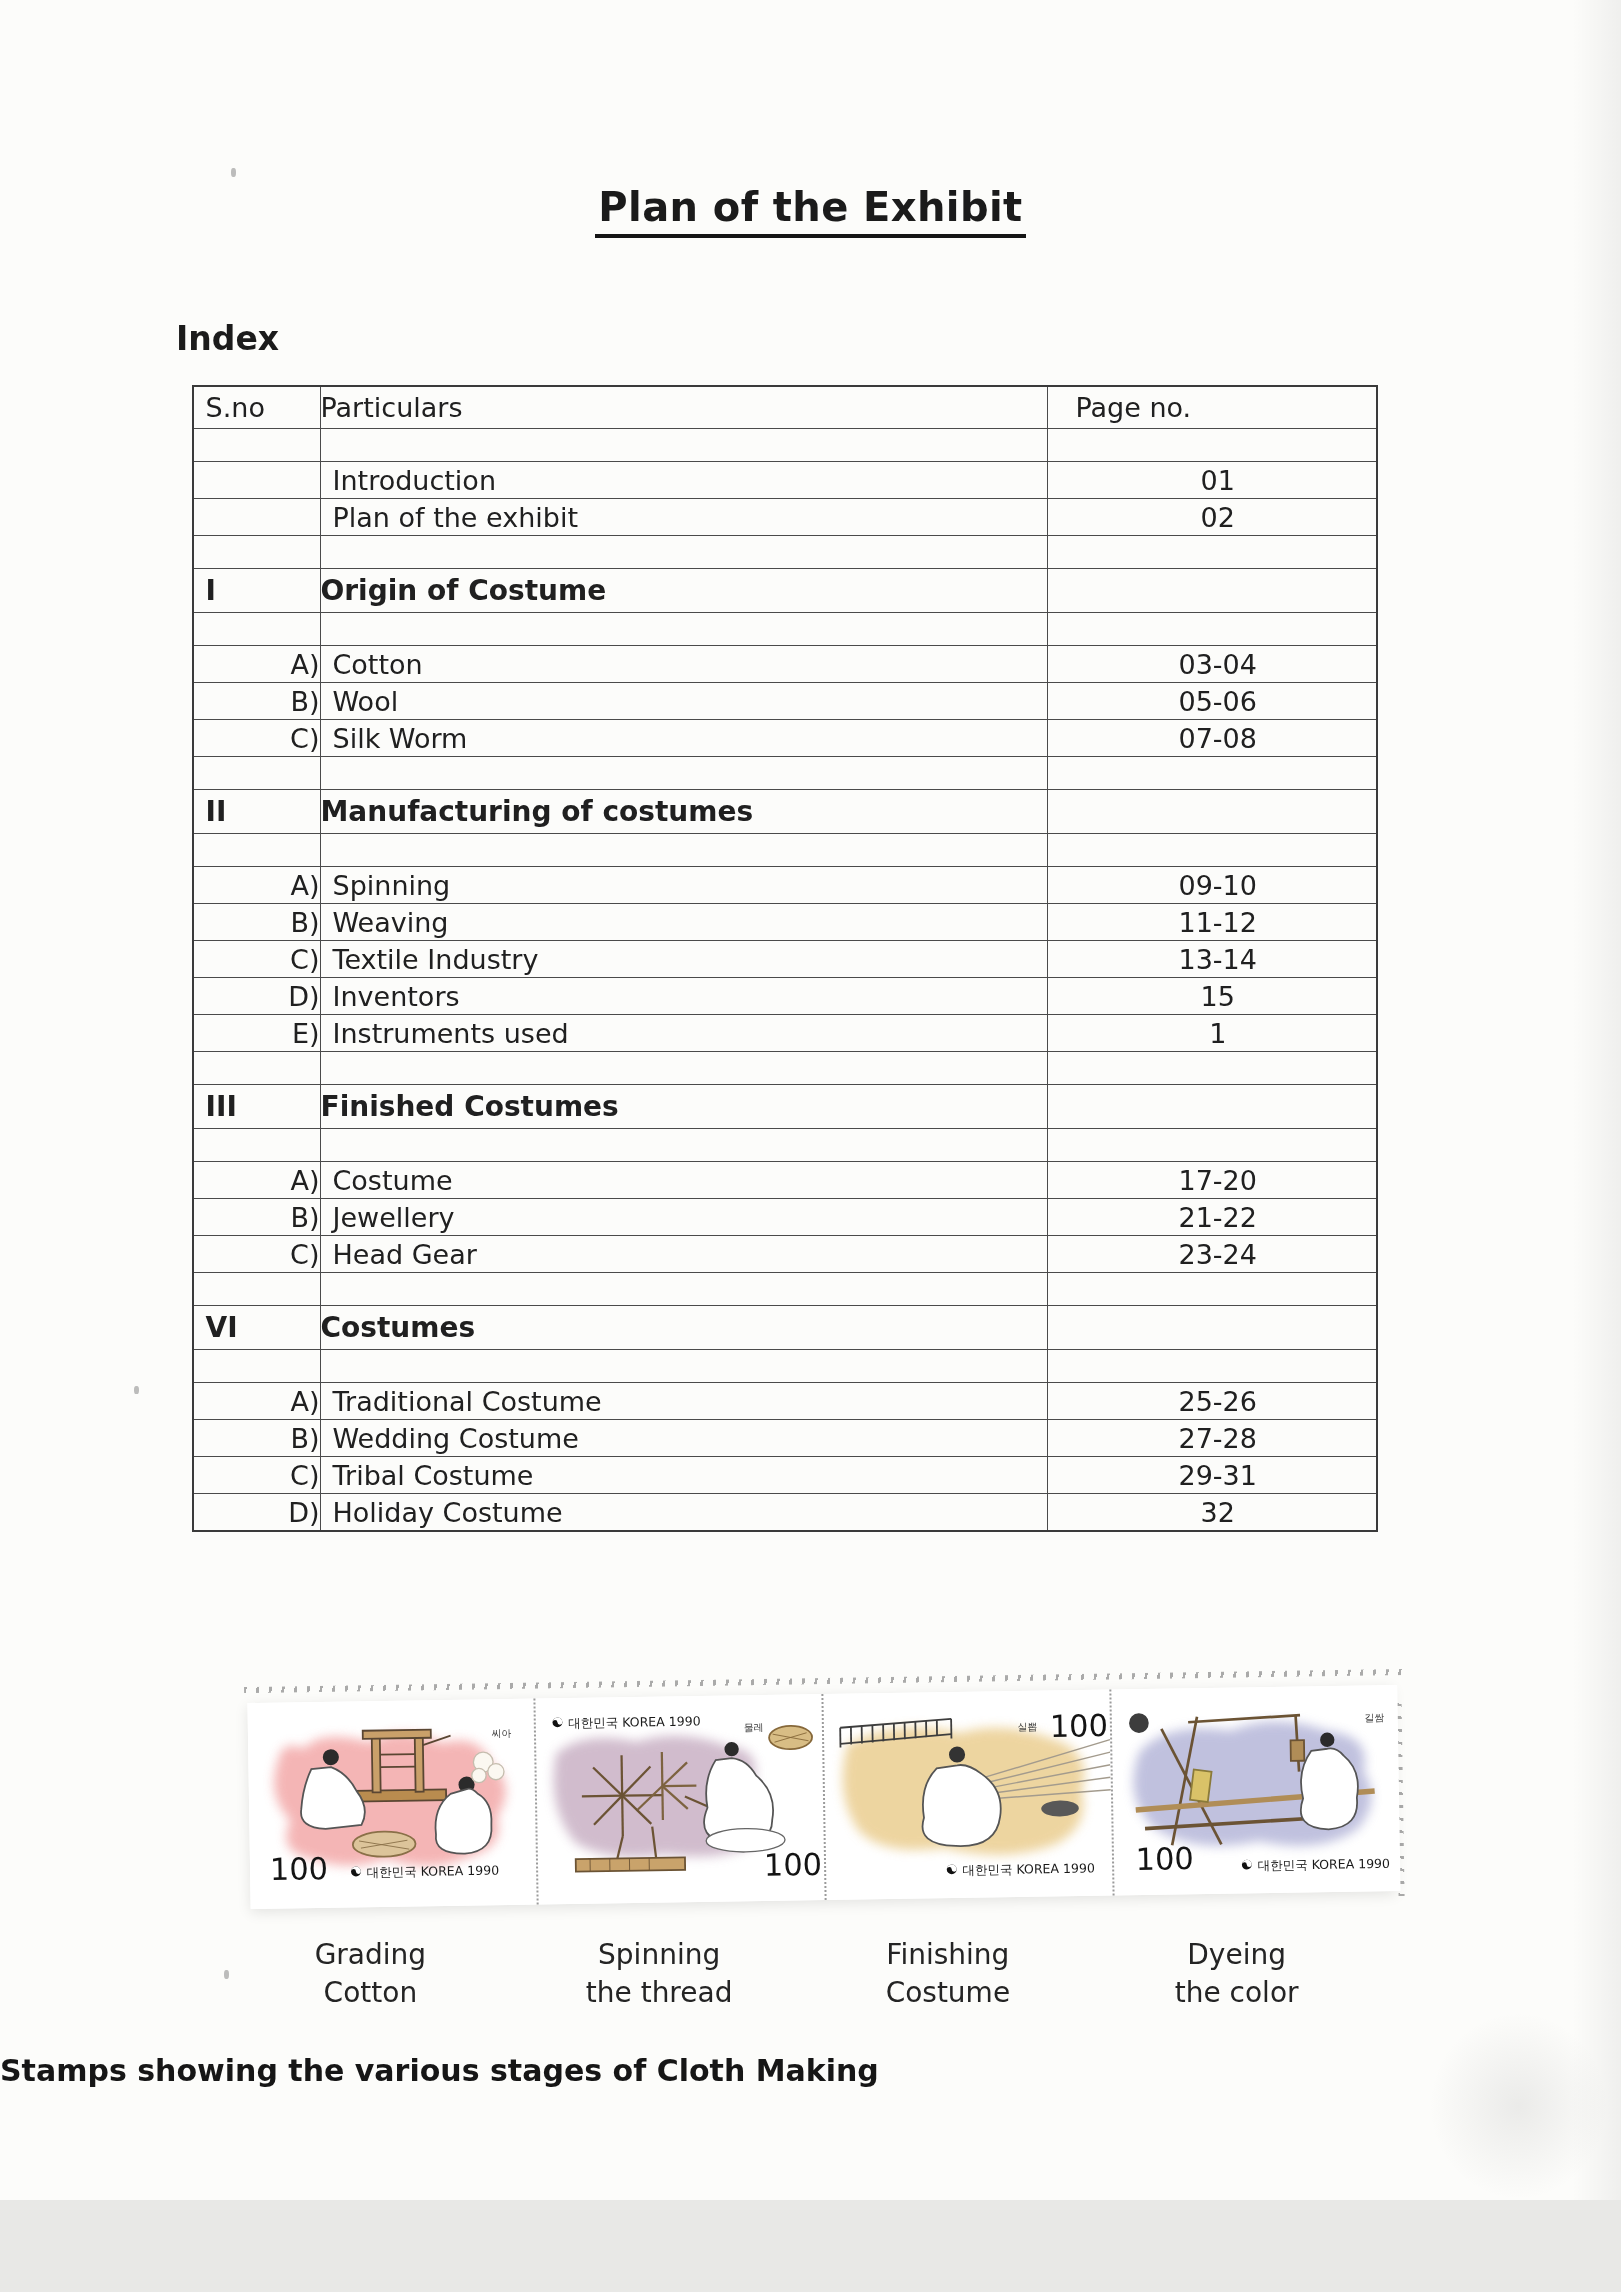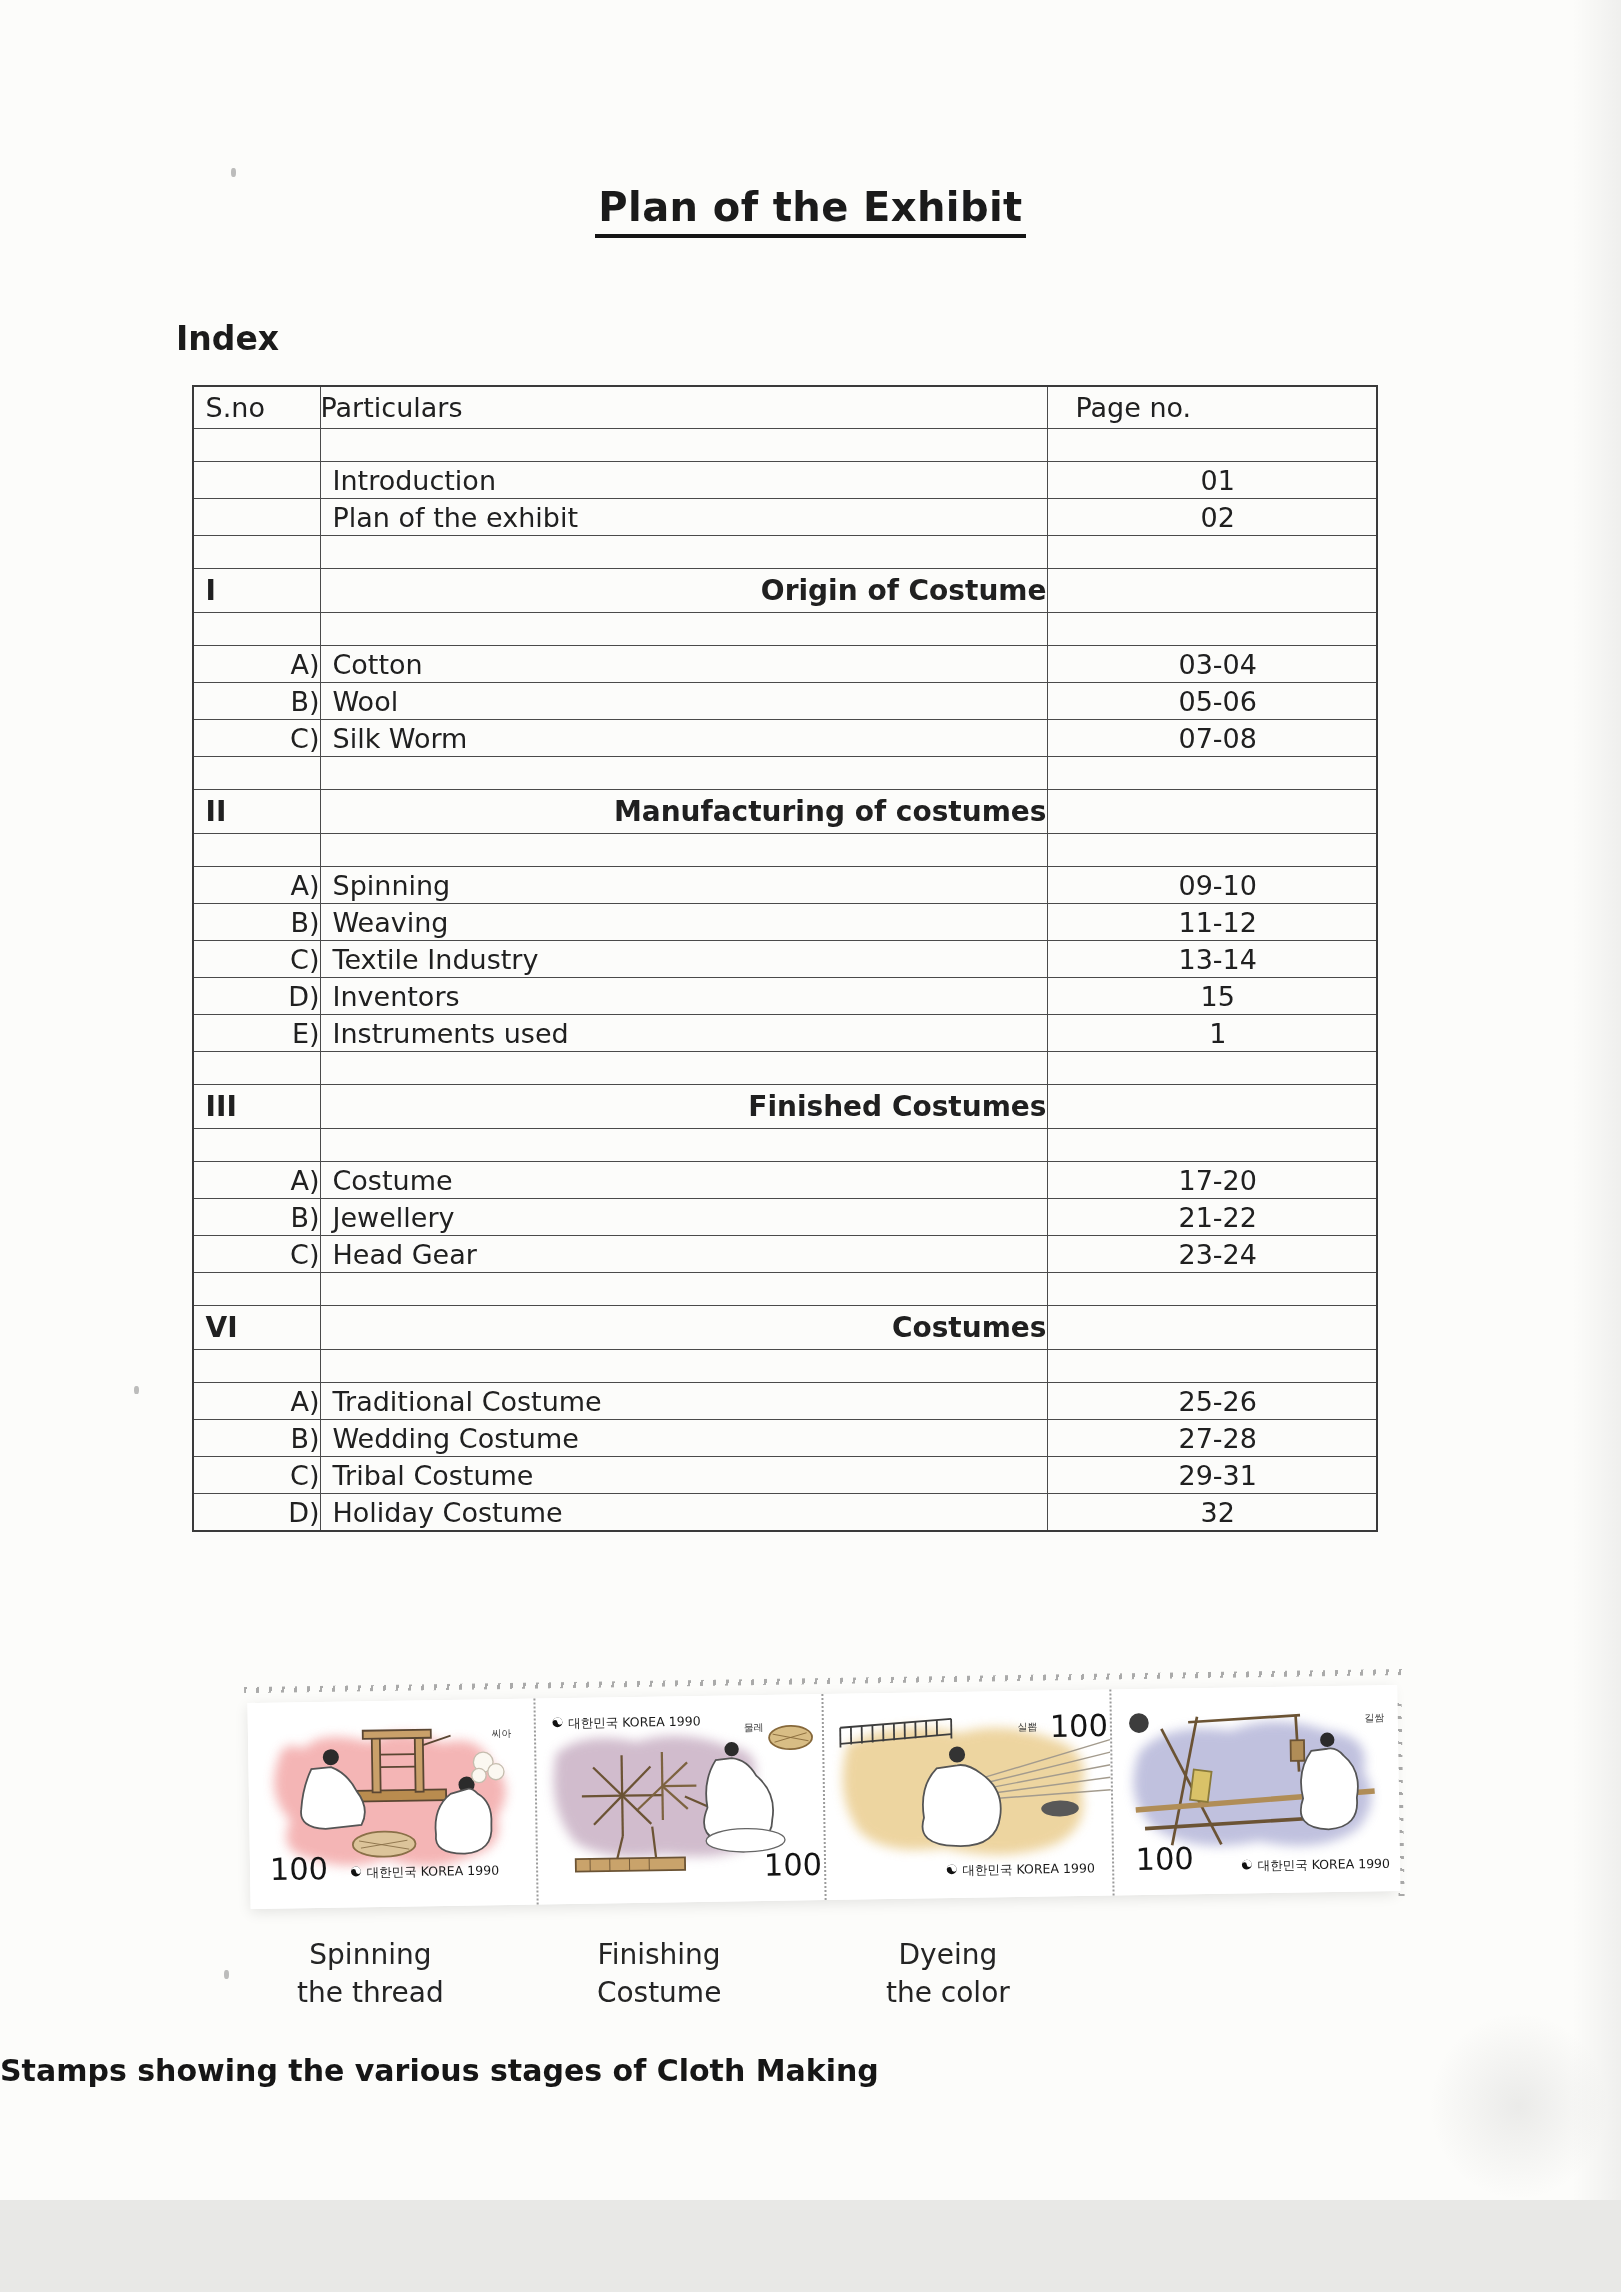--- a/index.html
+++ b/index.html
@@ -17,21 +17,21 @@
   
   table.index-table{
     position:absolute; left:192px; top:385px; width:1184px;
     border-collapse:collapse; table-layout:fixed; font-size:27px; color:#202020;
   }
   table.index-table td{border:1.8px solid #4a4a4a; padding:0; vertical-align:middle; overflow:hidden;}
   table.index-table{border:2.7px solid #3a3a3a;}
   tr.h  td{height:41px;}
   tr.sp td{height:32px;}
   tr.item td{height:36px;padding-left:12px;}
-  tr.sec td{height:43px;text-align:right;}
+  tr.sec td{height:43px;}
   td.c1{text-align:right; padding-right:8px;margin-top:11px;}
   td.c1.roman{text-align:left; padding-left:11.6px; font-weight:700; font-size:28px;}
   td.c2{text-align:left; padding-left:13.4px;}
   tr.sec td.c2{font-weight:700; font-size:28px;}
   td.c3{text-align:center;}
   tr.h td.c1{text-align:left; padding-left:11.6px;}
   tr.h td.c3{text-align:left; padding-left:28px;}
   
   .perf-top{
     position:absolute; left:244px; top:1678px; width:1161px; height:6.3px;
@@ -427,20 +427,24 @@
           <circle r="5.5" fill="#111"></circle>
           <path d="M-5.5 0 a5.5 5.5 0 0 1 11 0 a2.75 2.75 0 0 1 -5.5 0 a2.75 2.75 0 0 0 -5.5 0 z" fill="#fff"></path>
         </g>
         <text class="svg-text" x="160" y="204" font-size="14" fill="#1a1a1a">대한민국 KOREA 1990</text>
       </svg>
     </div>
   </div>
 
   <div class="stamp-labels">
     <div class="stamp-label">
+      <div>Grading</div>
+      <div>Cotton</div>
+    </div>
+    <div class="stamp-label">
       <div>Spinning</div>
       <div>the thread</div>
     </div>
     <div class="stamp-label">
       <div>Finishing</div>
       <div>Costume</div>
     </div>
     <div class="stamp-label">
       <div>Dyeing</div>
       <div>the color</div>

